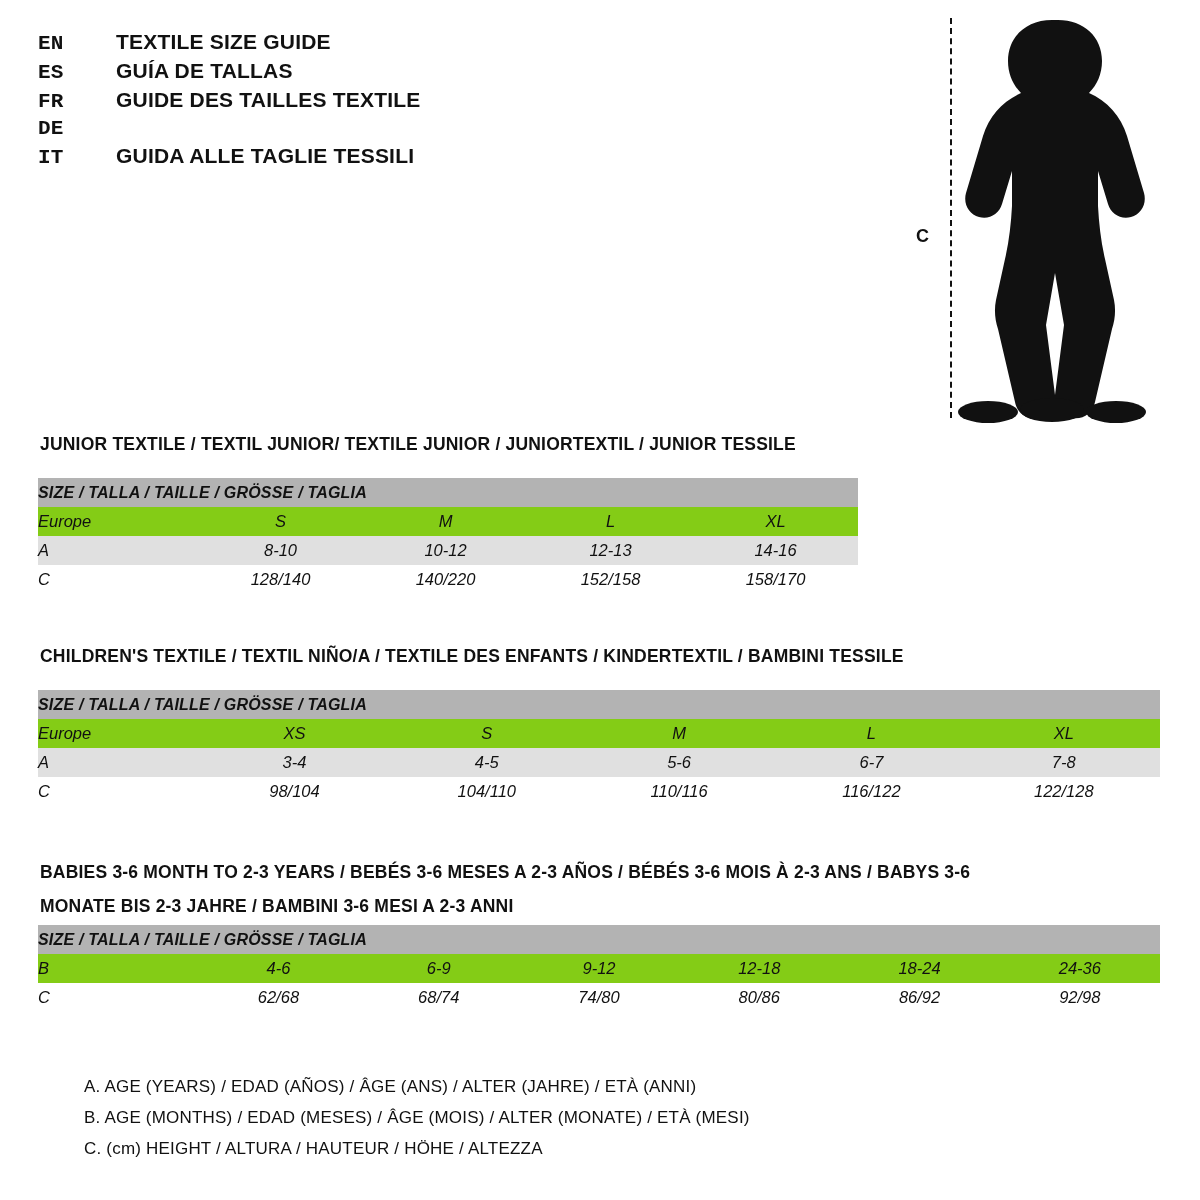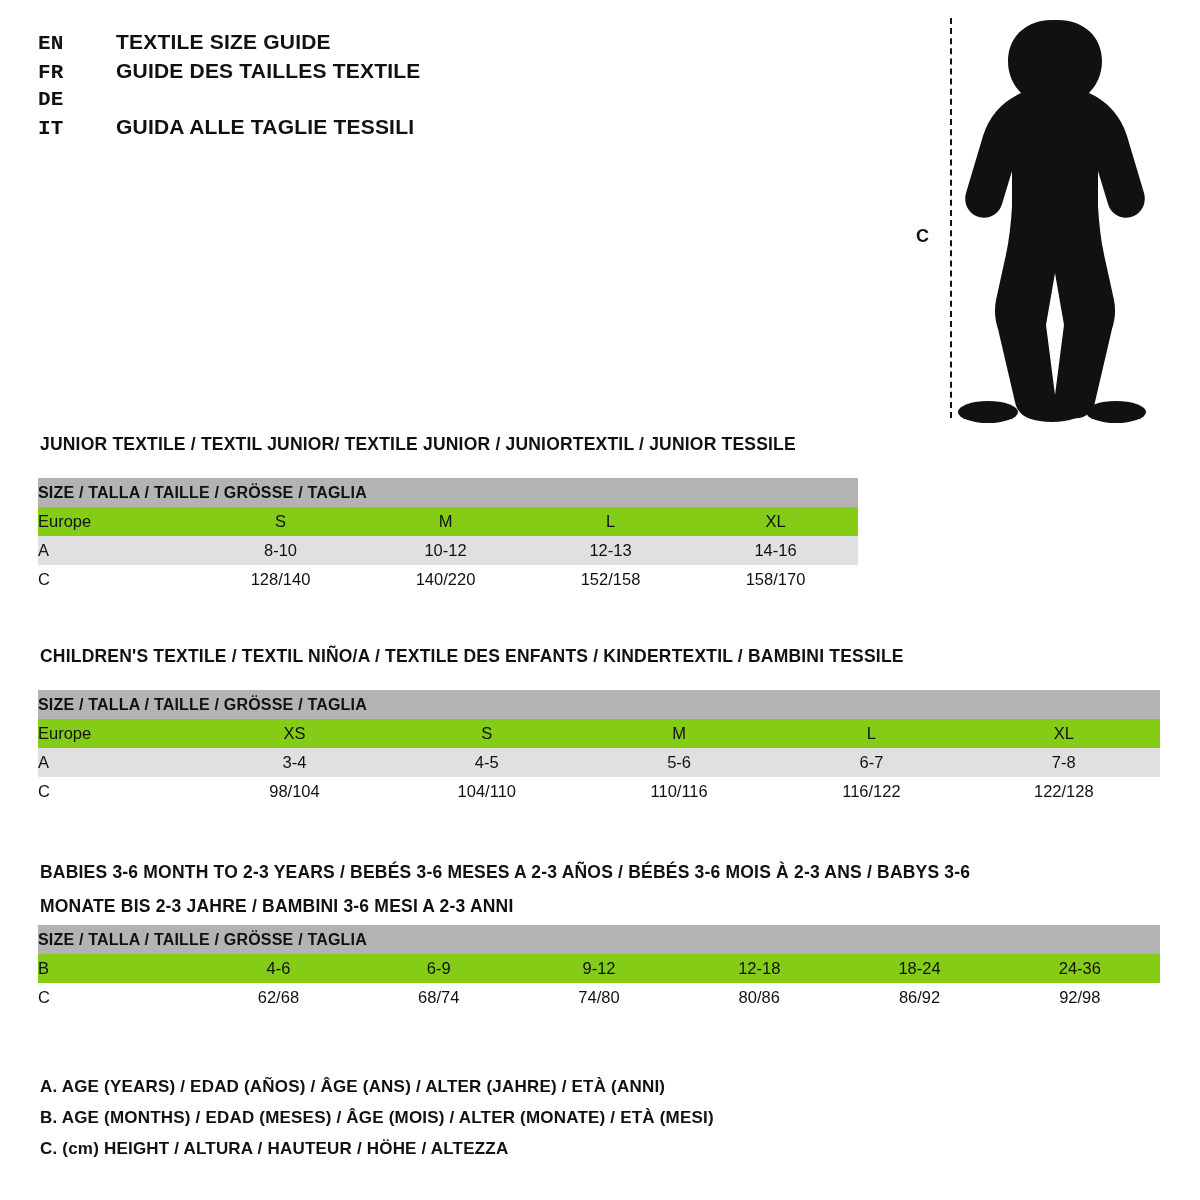--- a/index.html
+++ b/index.html
@@ -84,20 +84,21 @@
   .section-title.two-line {
     line-height: 34px;
     white-space: normal;
     width: 1000px;
   }
 
   table.size-table {
     position: absolute;
     border-collapse: collapse;
     font-size: 16.5px;
+    font-style: italic;
   }
   table.size-table td {
     padding: 0;
     height: 29px;
     vertical-align: middle;
   }
   .hdr-row td {
     background: #b3b3b3;
     font-weight: 700;
     font-size: 16px;
@@ -119,32 +120,37 @@
 
   
   .footnotes {
     position: absolute;
     left: 40px;
     bottom: 30px;
     width: 1000px;
   }
   .footnote {
     font-size: 17px;
-    font-weight: 700;
+    font-weight: 400;
     letter-spacing: 0.2px;
     margin-bottom: 11px;
+    margin-left: 44px;
   }
 </style>
 </head>
 <body>
 
 <div class="lang-block">
   <div class="lang-row">
     <span class="lang-code">EN</span>
     <span class="lang-title">TEXTILE SIZE GUIDE</span>
+  </div>
+  <div class="lang-row">
+    <span class="lang-code">ES</span>
+    <span class="lang-title">GUÍA DE TALLAS</span>
   </div>
   <div class="lang-row">
     <span class="lang-code">FR</span>
     <span class="lang-title">GUIDE DES TAILLES TEXTILE</span>
   </div>
   <div class="lang-row">
     <span class="lang-code">DE</span>
   </div>
   <div class="lang-row">
     <span class="lang-code">IT</span>

